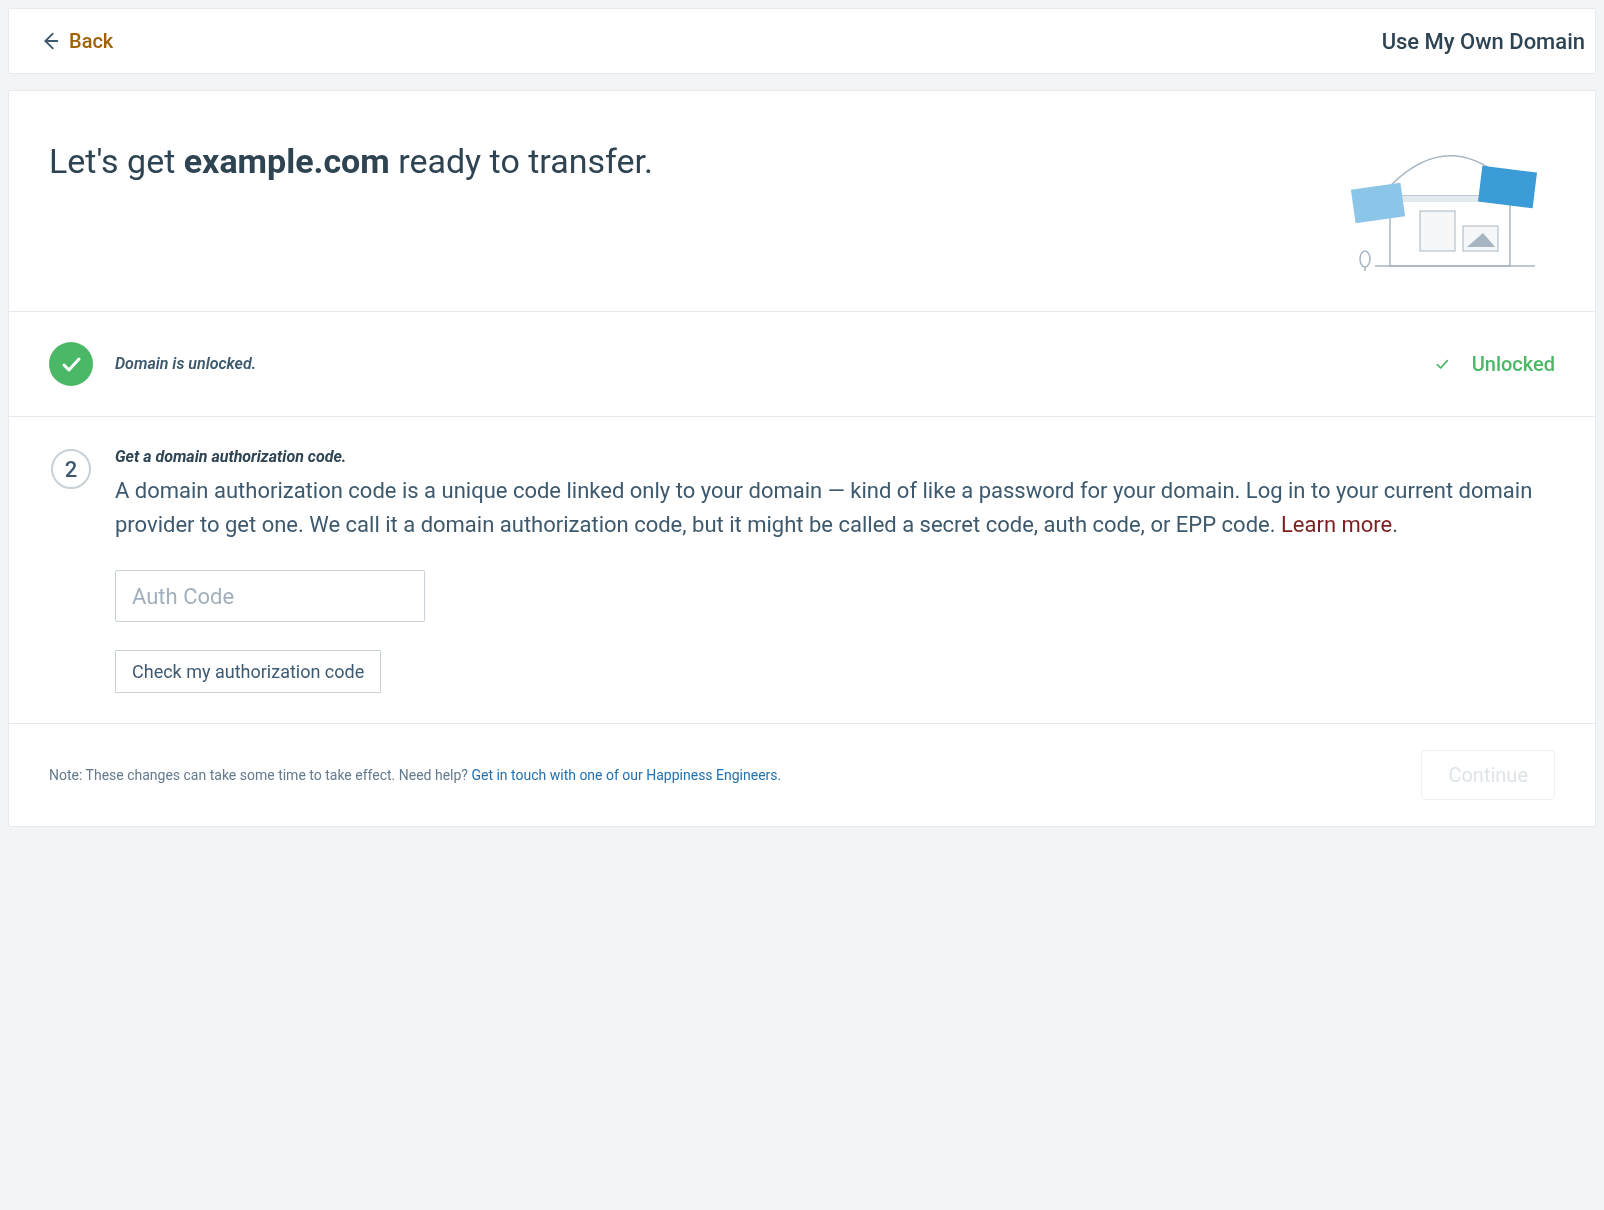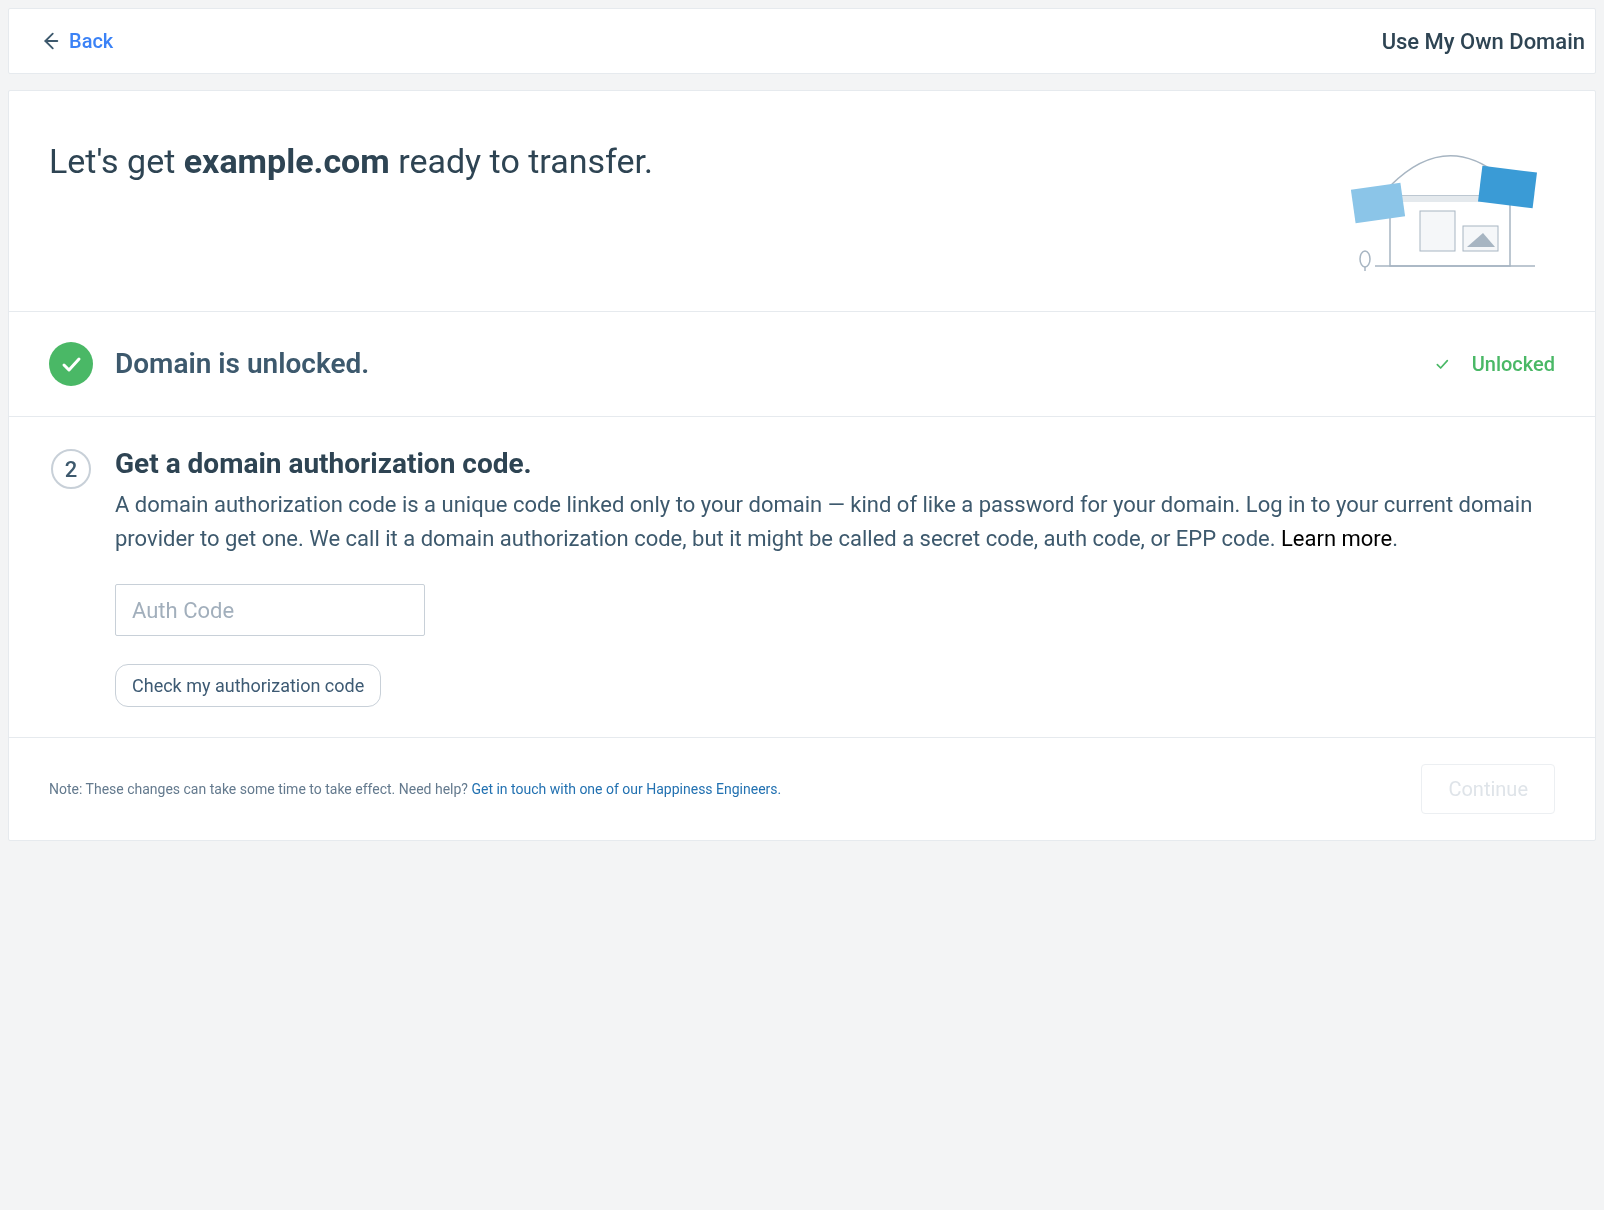--- a/index.html
+++ b/index.html
@@ -22,21 +22,21 @@
       padding: 20px 30px;
       position: relative;
       margin-bottom: 16px;
     }
     .back-btn {
       display: inline-flex;
       align-items: center;
       gap: 8px;
       background: none;
       border: none;
-      color: #3b82f6;
+      color: #a16207;
       font-size: 20px;
       font-weight: 500;
       cursor: pointer;
       font-family: inherit;
     }
     .back-arrow {
       width: 22px;
       height: 22px;
       stroke: #3d596d;
       stroke-width: 2;
@@ -120,37 +120,38 @@
       border: 2px solid #c8d0d8;
       display: flex;
       align-items: center;
       justify-content: center;
       font-size: 22px;
       font-weight: 500;
       color: #3d596d;
     }
     .step-body { flex: 1; }
     .step-body h2 {
-      font-size: 28px;
+      font-size: 16px;
       font-weight: 700;
       color: #2e4453;
       margin-bottom: 2px;
+      font-style: italic;
     }
     .step-body h2.done {
       font-weight: 600;
       color: #3d596d;
     }
     .step-body p.desc {
       font-size: 22px;
       color: #3d596d;
       line-height: 1.55;
       margin-top: 8px;
     }
     .step-body p.desc a {
-      color: #000000;
+      color: #7f1d1d;
       text-decoration: none;
     }
     .status-badge {
       display: inline-flex;
       align-items: center;
       gap: 22px;
       color: #4ab866;
       font-size: 20px;
       font-weight: 500;
       flex-shrink: 0;
@@ -177,21 +178,21 @@
     }
     .auth-input::placeholder { color: #a2afbc; }
     .check-code-btn {
       display: block;
       margin-top: 28px;
       padding: 10px 16px;
       font-size: 18px;
       color: #3d5a73;
       background: #fff;
       border: 1px solid #c8d0d8;
-      border-radius: 13px;
+      border-radius: 1px;
       cursor: pointer;
       font-family: inherit;
     }
     
     .footer {
       border-top: 1px solid #e6eaee;
       padding: 26px 40px;
       display: flex;
       align-items: center;
       justify-content: space-between;

